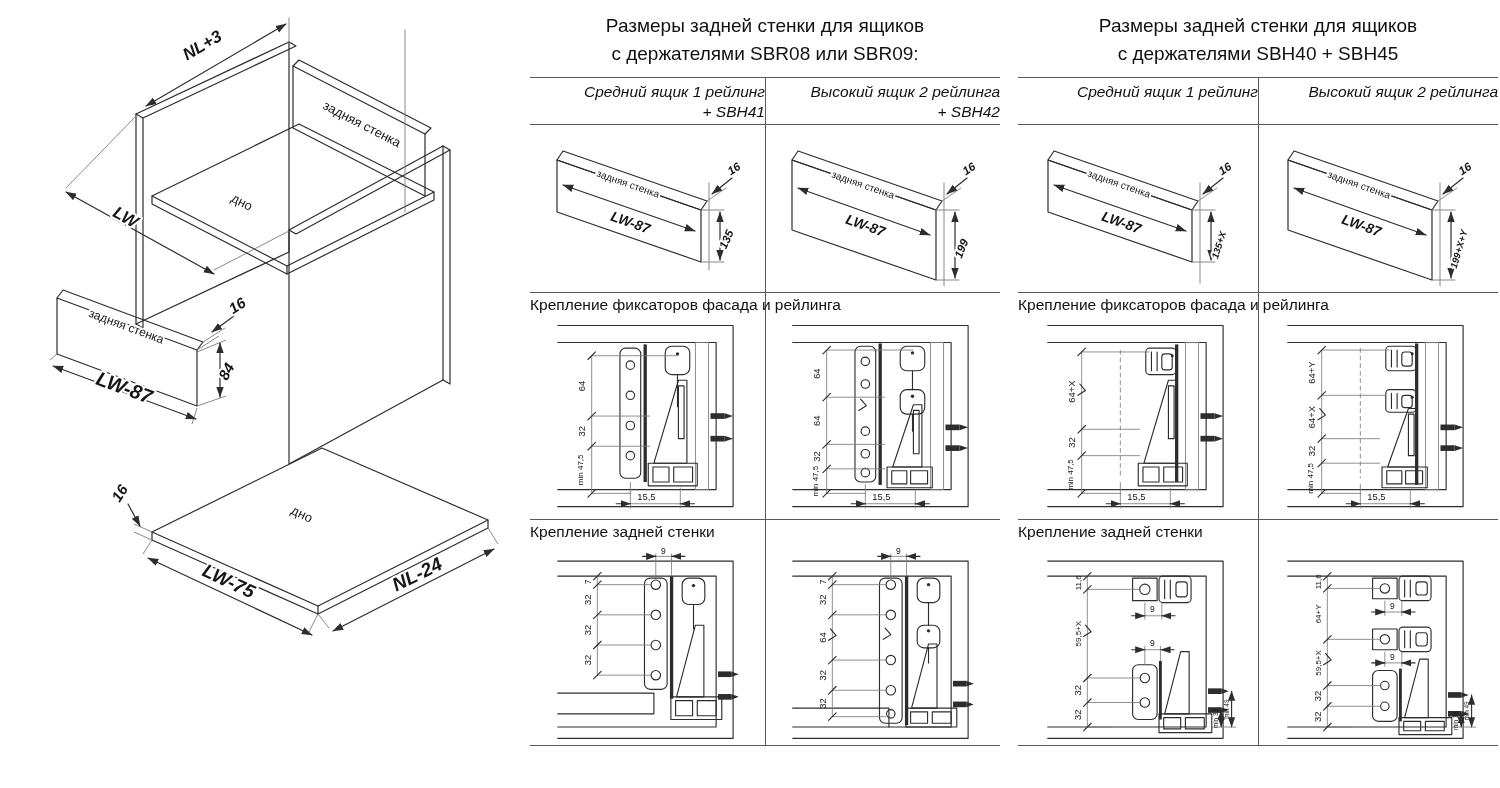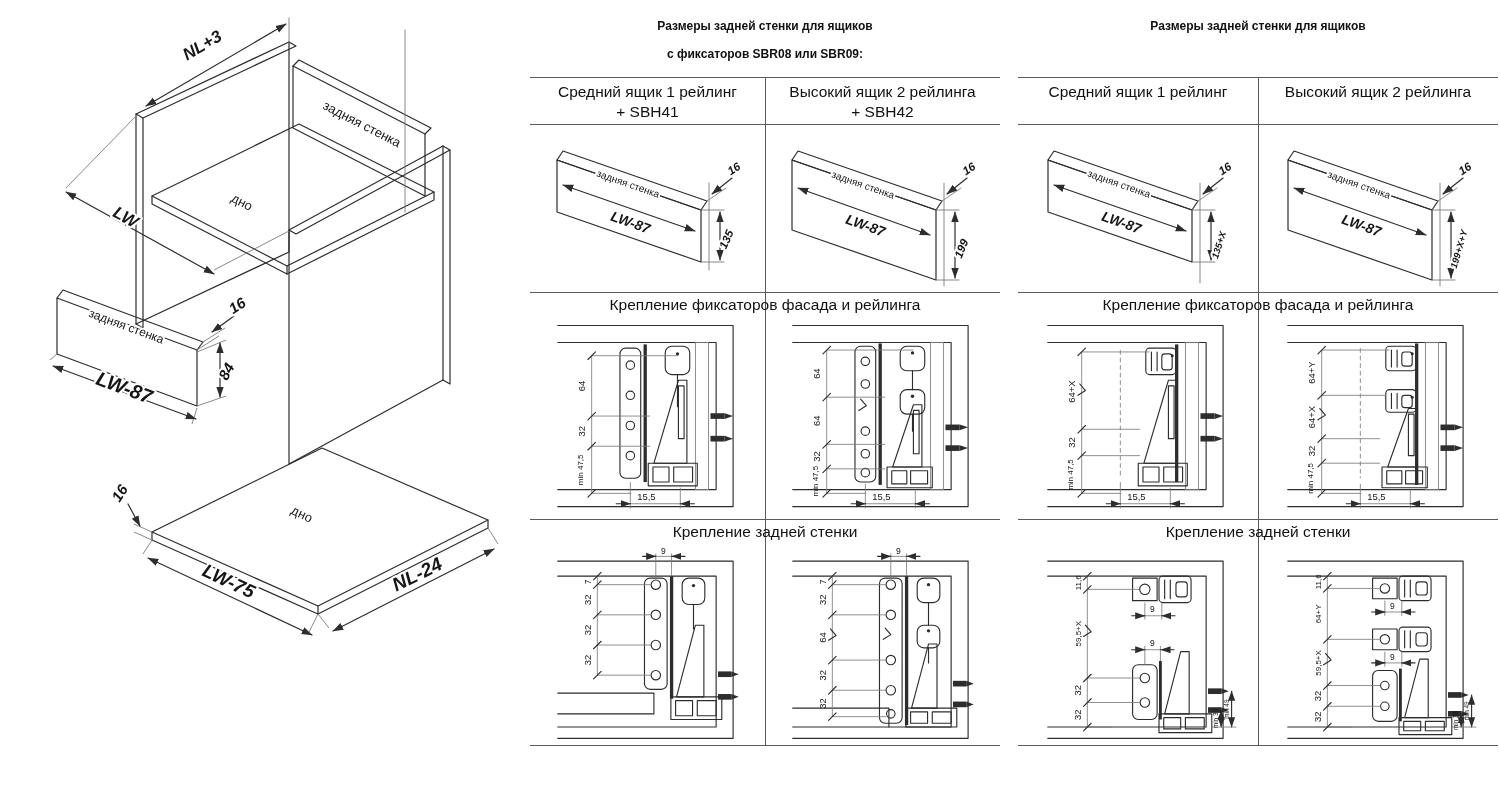--- a/index.html
+++ b/index.html
@@ -1,28 +1,28 @@
 <!DOCTYPE html>
 <html><head>
 <meta charset="utf-8">
 <style>
 *{margin:0;padding:0;box-sizing:border-box}
 html,body{background:#fff}
 body{width:1500px;height:788px;overflow:hidden;font-family:"Liberation Sans",sans-serif}
 .page{position:relative;width:1500px;height:788px;background:#fff}
 .left-art{position:absolute;left:0;top:0}
 .block{position:absolute;top:0;height:788px}
-.title{position:absolute;top:12px;width:100%;text-align:center;font-weight:bold;font-size:12px;line-height:28px;color:#111}
+.title{position:absolute;top:12px;width:100%;text-align:center;font-weight:normal;font-size:19px;line-height:28px;color:#111}
 .hr{position:absolute;left:0;width:100%;height:0;border-top:1.6px solid #5a5a5a}
 .vdiv{position:absolute;left:50%;top:77px;height:668px;width:0;border-left:1.4px solid #5a5a5a}
 .colheads{position:absolute;top:82px;left:0;width:100%;display:flex}
-.ch{flex:1;text-align:center;font-size:15.5px;line-height:20px;color:#111}
+.ch{flex:1;text-align:right;font-style:italic;font-size:15.5px;line-height:20px;color:#111}
 .row{position:absolute;left:0;width:100%;display:flex}
 .cell{flex:1;display:flex;justify-content:center;align-items:flex-start}
-.caption{position:absolute;left:0;width:100%;text-align:center;font-size:15.5px;color:#111}
+.caption{position:absolute;left:0;width:100%;text-align:left;font-size:15.5px;color:#111}
 svg{overflow:visible}
 .cell-svg{width:235px;height:164px}
 .cell-svg2{height:198px}
 .ln{stroke:#2d2d2d;stroke-width:1.2;fill:none;stroke-linejoin:round;stroke-linecap:round}
 .lt{stroke:#7c7c7c;stroke-width:0.9;fill:none}
 .fl{fill:#2d2d2d;stroke:none}
 .dash{stroke-dasharray:5 3}
 text{fill:#161616}
 .t10{font-size:10px;text-anchor:middle}
 .t9{font-size:9px;text-anchor:middle}
@@ -115,21 +115,21 @@
     <line class="lt" x1="318" y1="614" x2="329" y2="628"></line>
     <line class="lt" x1="488" y1="528" x2="498" y2="544"></line>
     <line x1="333" y1="631" x2="494" y2="549" class="ln" marker-start="url(#ar)" marker-end="url(#ar)"></line>
     <text x="420" y="580" class="dimB19 halo" transform="rotate(-26.5 420 580)">NL-24</text>
   </g>
 </svg>
 
 <section class="block" style="left:530px;width:470px">
   <div class="title">
     <div>Размеры задней стенки для ящиков</div>
-    <div>с фиксаторов SBR08 или SBR09:</div>
+    <div>с держателями SBR08 или SBR09:</div>
   </div>
   <div class="hr" style="top:77px"></div>
   <div class="hr" style="top:124px"></div>
   <div class="hr" style="top:292px"></div>
   <div class="hr" style="top:519px"></div>
   <div class="hr" style="top:745px"></div>
   <div class="vdiv"></div>
   <div class="colheads">
     <div class="ch">
       <div>Средний ящик 1 рейлинг</div>
@@ -422,20 +422,21 @@
           <text x="57" y="167" class="t10" transform="rotate(-90 57 167)">32</text>
         </g>
       </svg>
     </div>
   </div>
 </section>
 
 <section class="block" style="left:1018px;width:480px">
   <div class="title">
     <div>Размеры задней стенки для ящиков</div>
+    <div>с держателями SBH40 + SBH45</div>
   </div>
   <div class="hr" style="top:77px"></div>
   <div class="hr" style="top:124px"></div>
   <div class="hr" style="top:292px"></div>
   <div class="hr" style="top:519px"></div>
   <div class="hr" style="top:745px"></div>
   <div class="vdiv"></div>
   <div class="colheads">
     <div class="ch">
       <div>Средний ящик 1 рейлинг</div>

